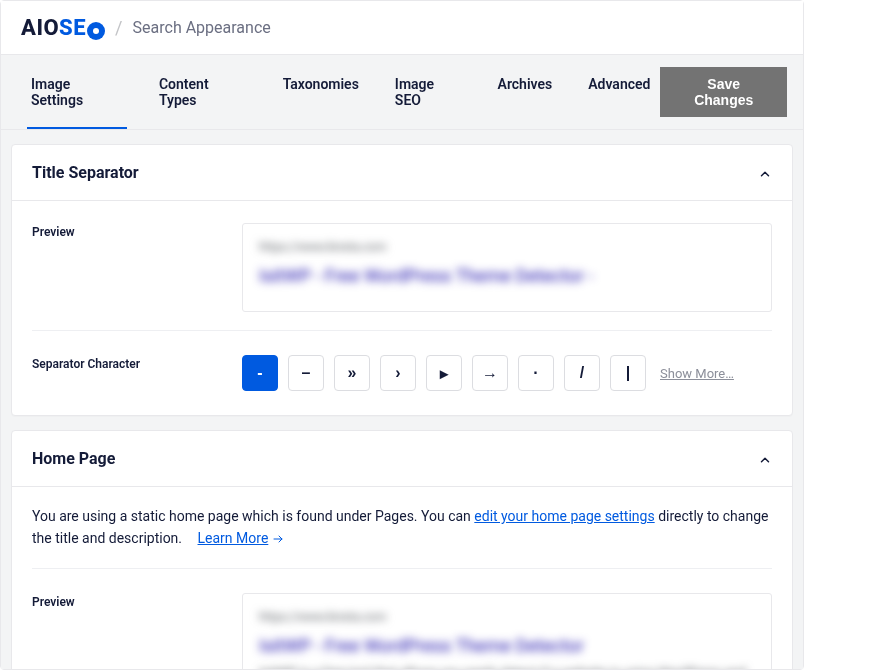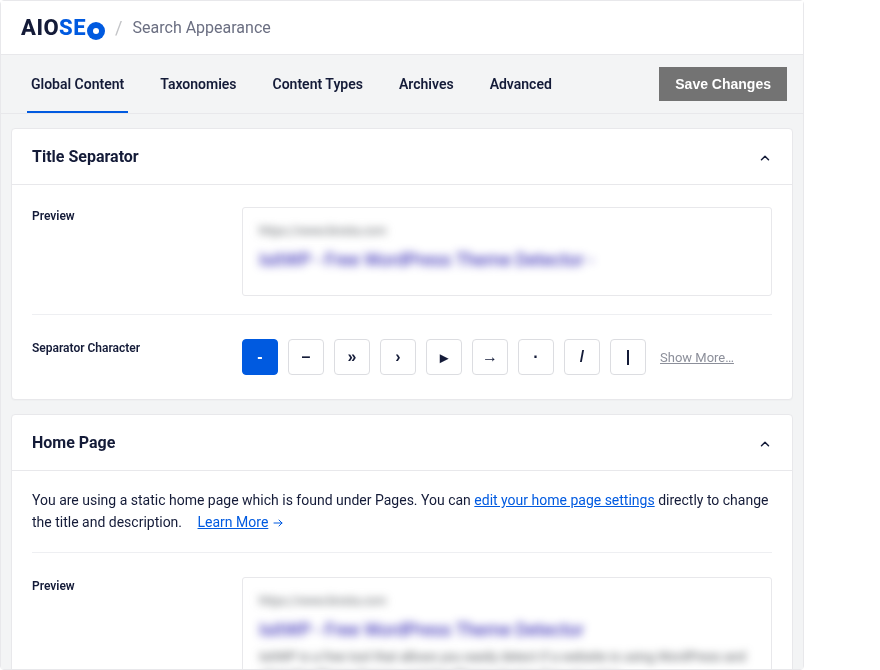--- a/index.html
+++ b/index.html
@@ -213,23 +213,24 @@
           <span>SE</span>
           <span class="gear"></span>
         </span>
     </div>
     <span class="crumb-sep">/</span>
     <span class="crumb">Search Appearance</span>
   </div>
 
   <div class="tabs-bar">
     <div class="tabs">
-      <div class="tab active">Global Content</div>
+      <div class="tab active">Image Settings</div>
+      <div class="tab">Content Types</div>
       <div class="tab">Taxonomies</div>
-      <div class="tab">Content Types</div>
+      <div class="tab">Image SEO</div>
       <div class="tab">Archives</div>
       <div class="tab">Advanced</div>
     </div>
     <button class="save-btn">Save Changes</button>
   </div>
 
   <div class="body">
 
     <div class="card">
       <div class="card-header">

